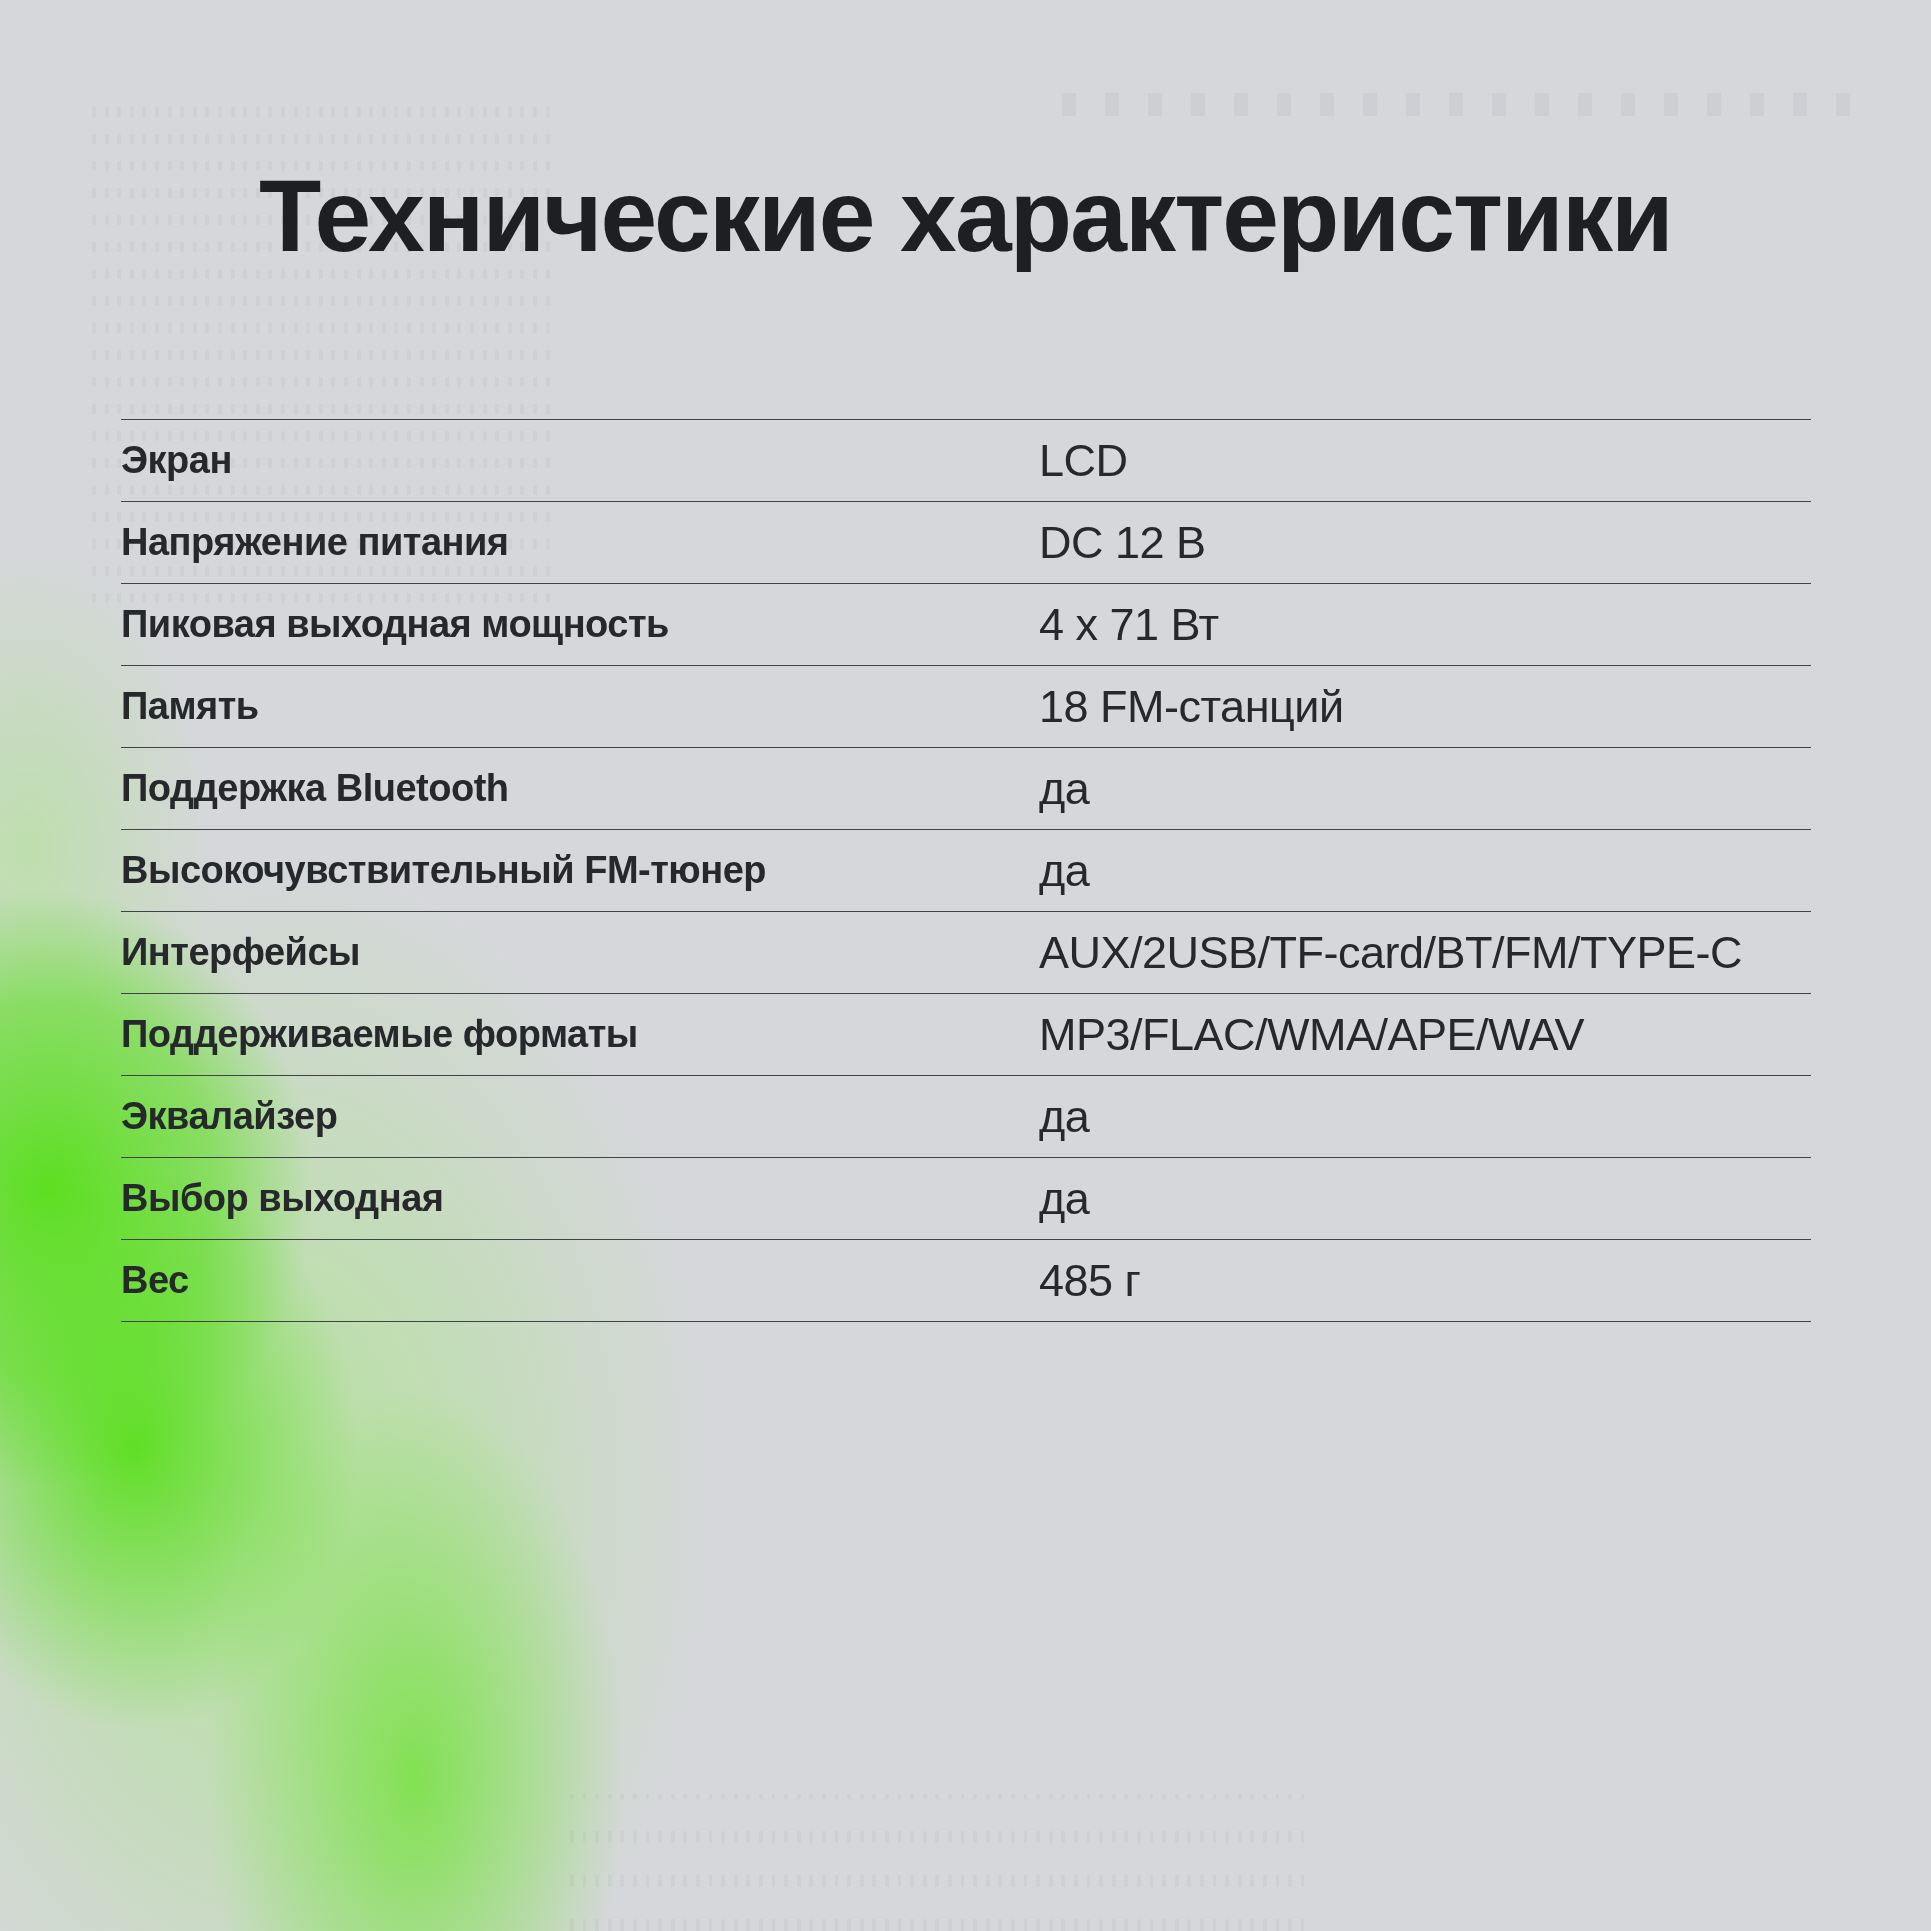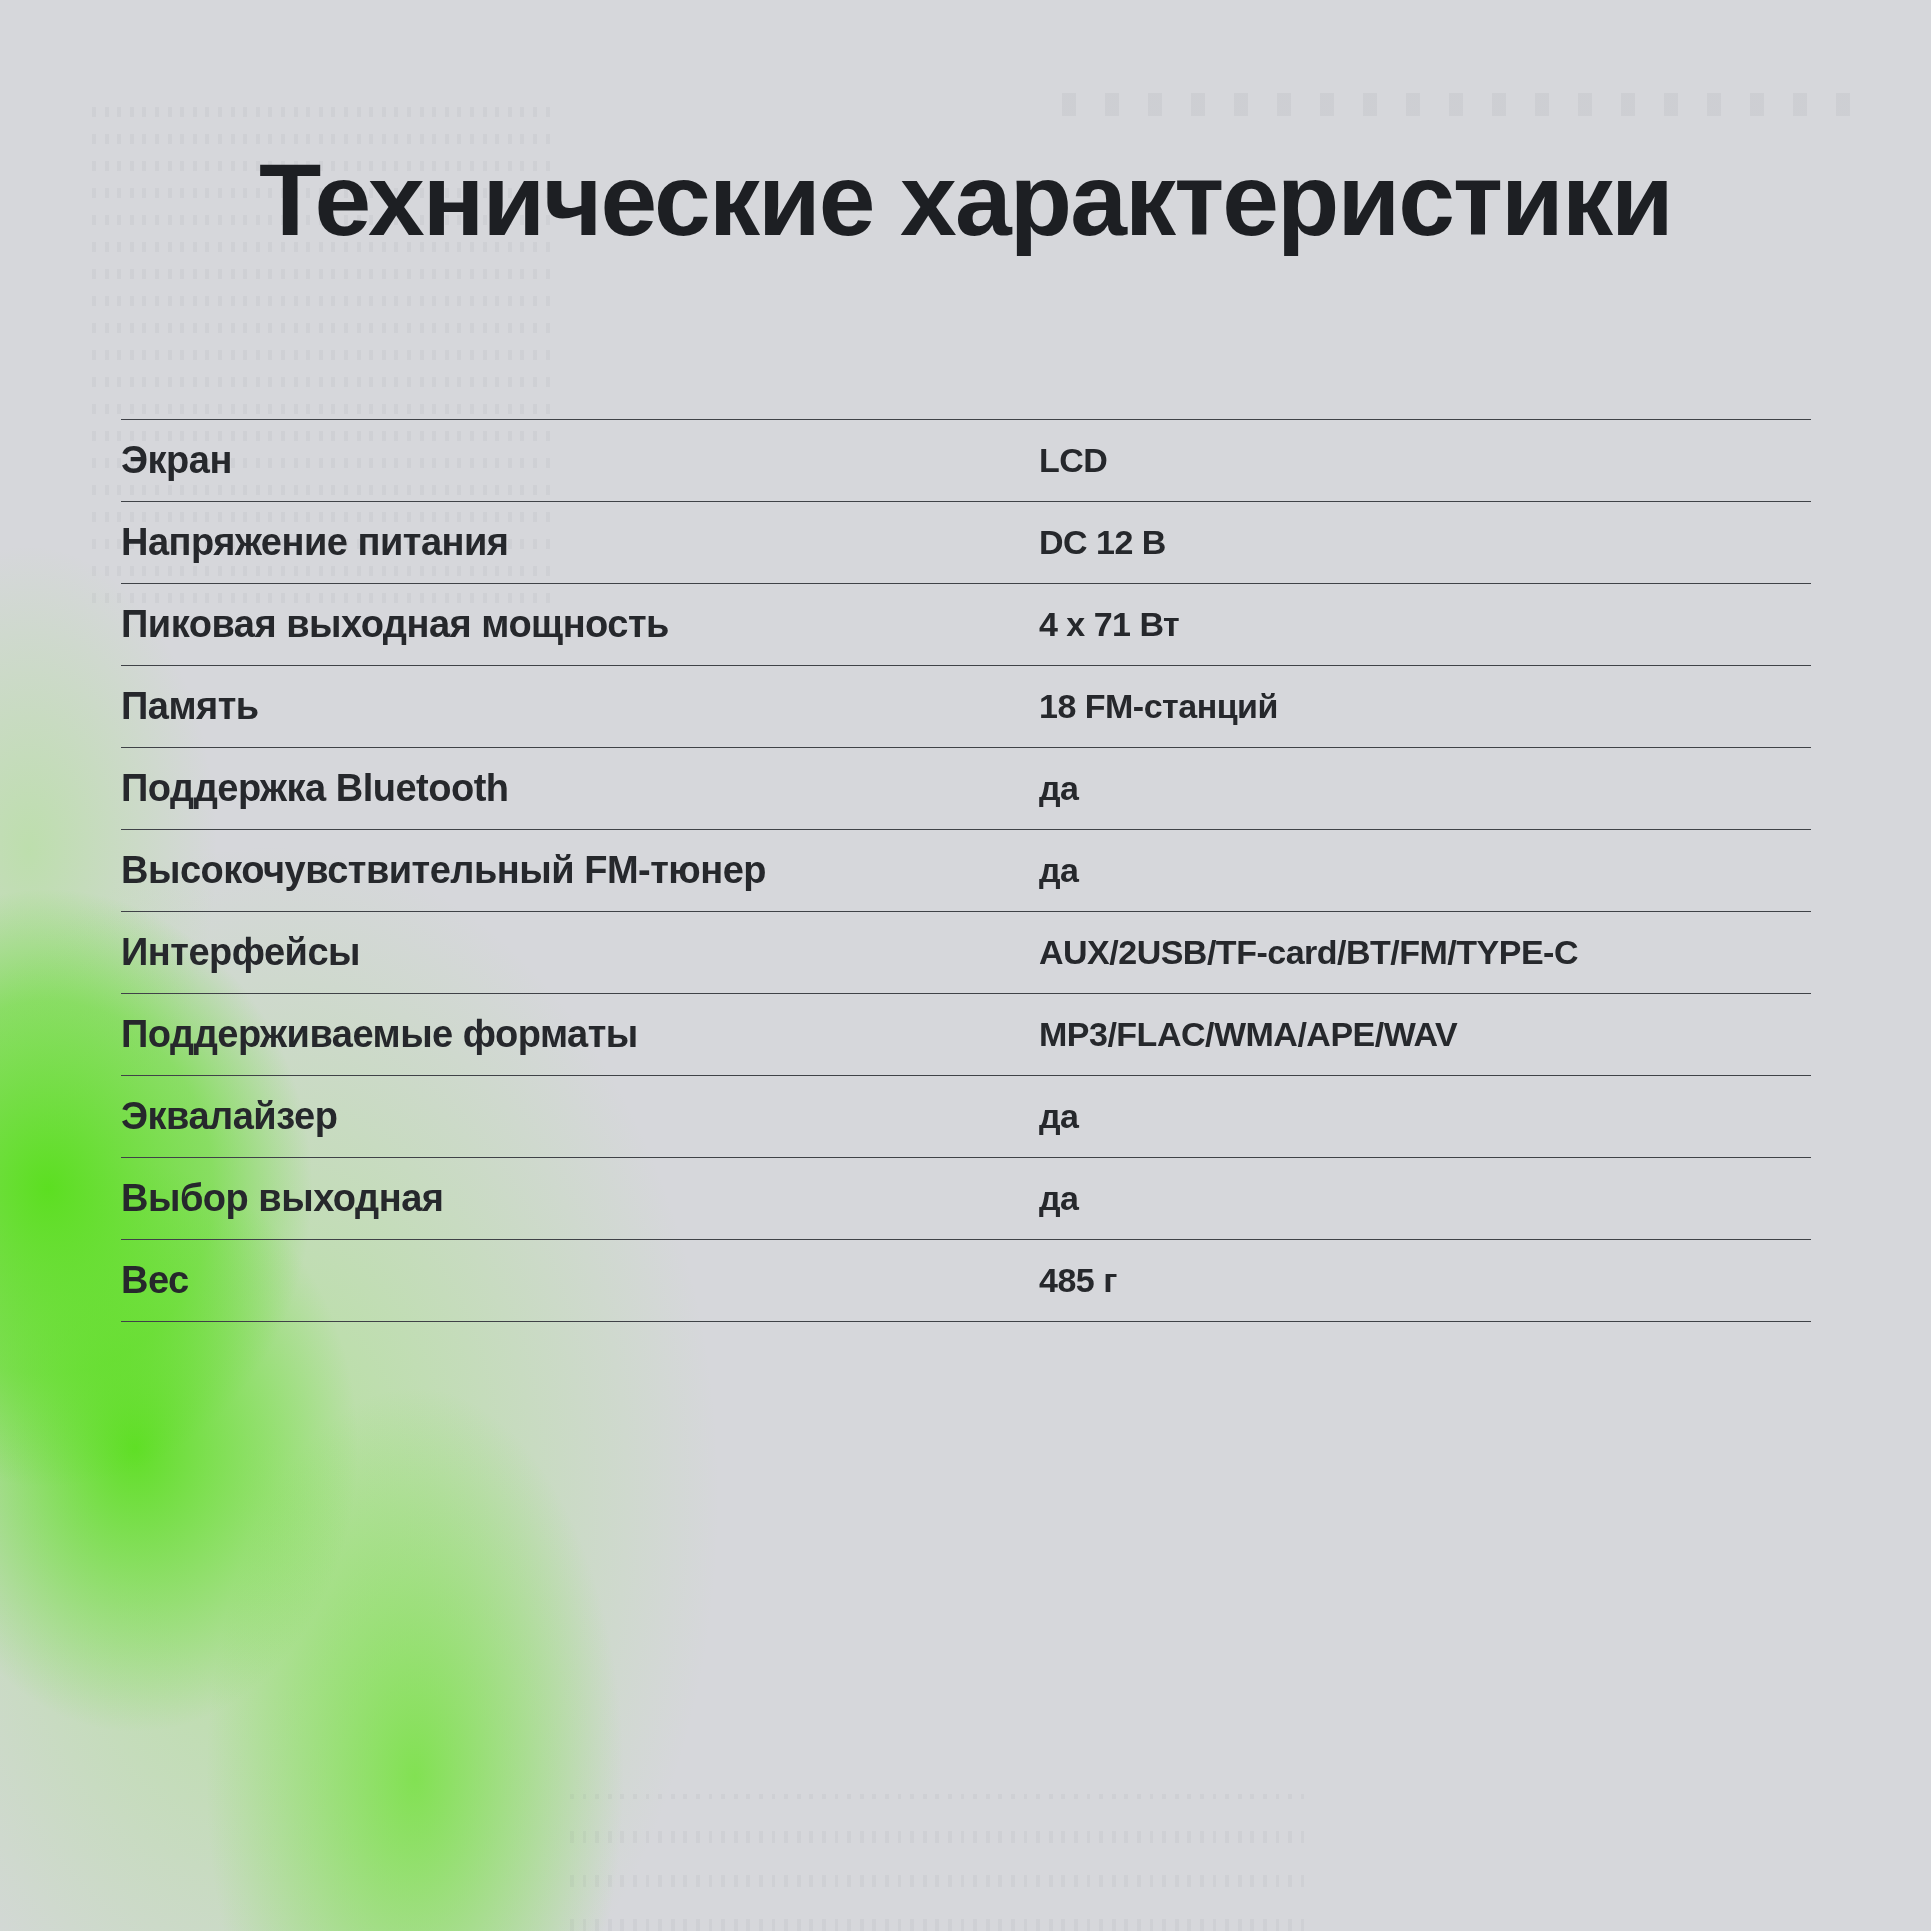--- a/index.html
+++ b/index.html
@@ -39,21 +39,21 @@
   }
   .texture-tr { left: 1062px; top: 93px; width: 792px; height: 23px;
     background: repeating-linear-gradient(90deg, rgba(118,122,130,0.16) 0 13.5px, rgba(0,0,0,0) 13.5px 43px);
   }
 
   .page-title {
     position: absolute;
     left: 0;
     right: 0;
     top: 147px;
-    margin: 0;
+    margin: 16px;
     text-align: center;
     font-size: 102px;
     line-height: 1.05;
     font-weight: 700;
     letter-spacing: -1.9px;
     color: var(--text-strong, #1d1f23);
   }
 
   .spec-table {
     position: absolute;
@@ -71,22 +71,22 @@
   .spec-label {
     flex: 0 0 918px;
     font-size: 38px;
     font-weight: 700;
     letter-spacing: -0.5px;
     color: var(--text, #26282c);
     white-space: nowrap;
   }
   .spec-value {
     flex: 1 1 auto;
-    font-size: 34px;
-    font-weight: 700;
+    font-size: 45px;
+    font-weight: 400;
     letter-spacing: -0.5px;
     color: var(--text, #26282c);
     white-space: nowrap;
   }
 </style>
 </head>
 <body style="--bg: #d6d7db; --text: #26282c; --text-strong: #1d1f23; --line: #3f4247;">
 
 <div class="texture texture-dashes texture-tl"></div>
 <div class="texture texture-tr"></div>

